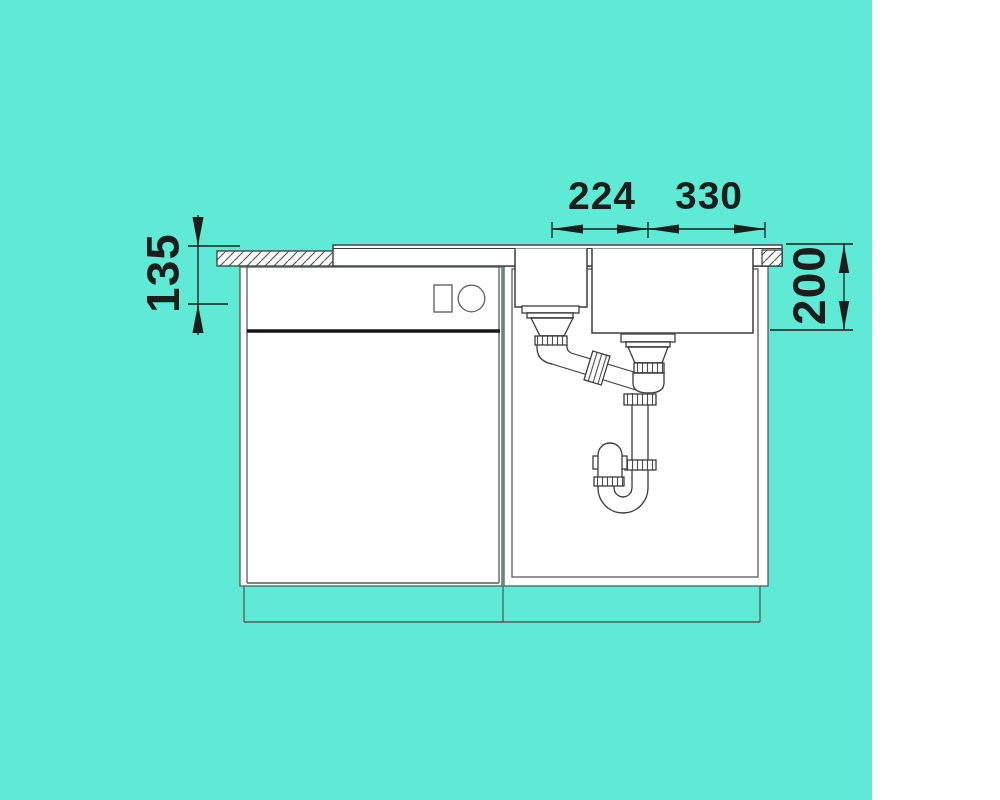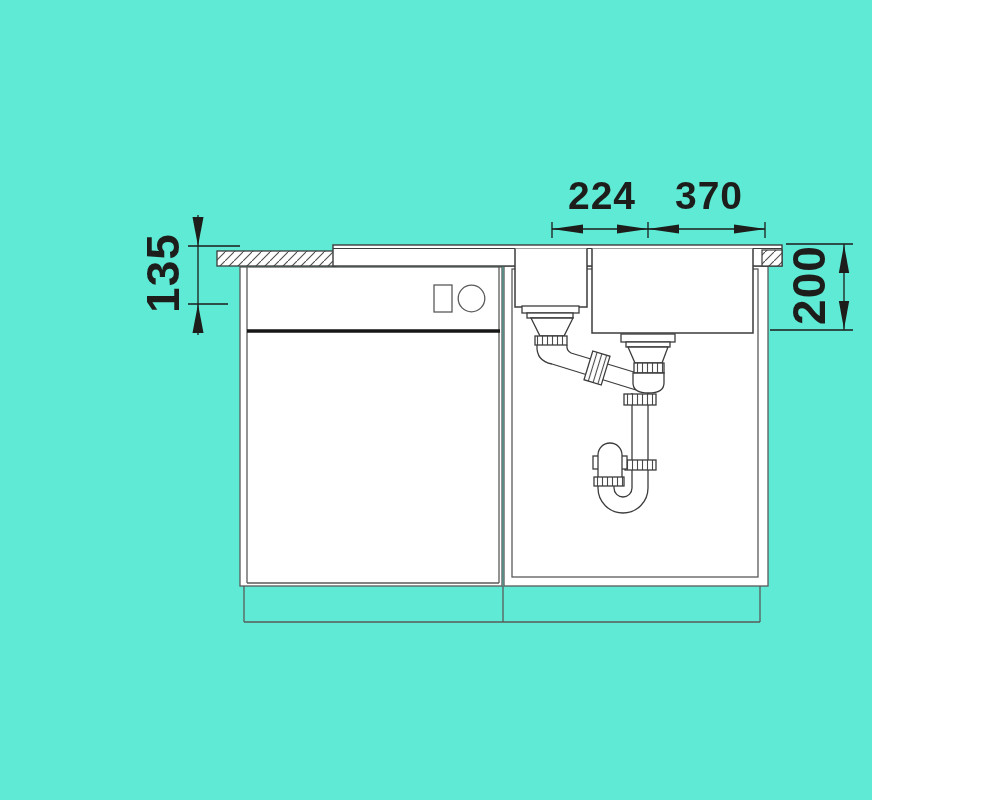--- a/index.html
+++ b/index.html
@@ -128,17 +128,17 @@
   <g stroke="#1d1d1b" stroke-width="1.3" fill="#1d1d1b">
     <line x1="844" y1="244" x2="844" y2="330"></line>
     <line x1="786" y1="244" x2="853" y2="244"></line>
     <line x1="770" y1="330" x2="853" y2="330"></line>
     <polygon points="844,245 838.8,273 849.2,273" stroke="none"></polygon>
     <polygon points="844,329 838.8,301 849.2,301" stroke="none"></polygon>
   </g>
 </svg>
 
 <div class="dim-label h" style="left:552px;top:176px;">224</div>
-<div class="dim-label h" style="left:659px;top:176px;">370</div>
+<div class="dim-label h" style="left:659px;top:176px;">330</div>
 <div class="dim-label v" style="left:123px;top:250px;">135</div>
 <div class="dim-label v" style="left:769px;top:262px;">200</div>
 
 </div>
 
 </body></html>

